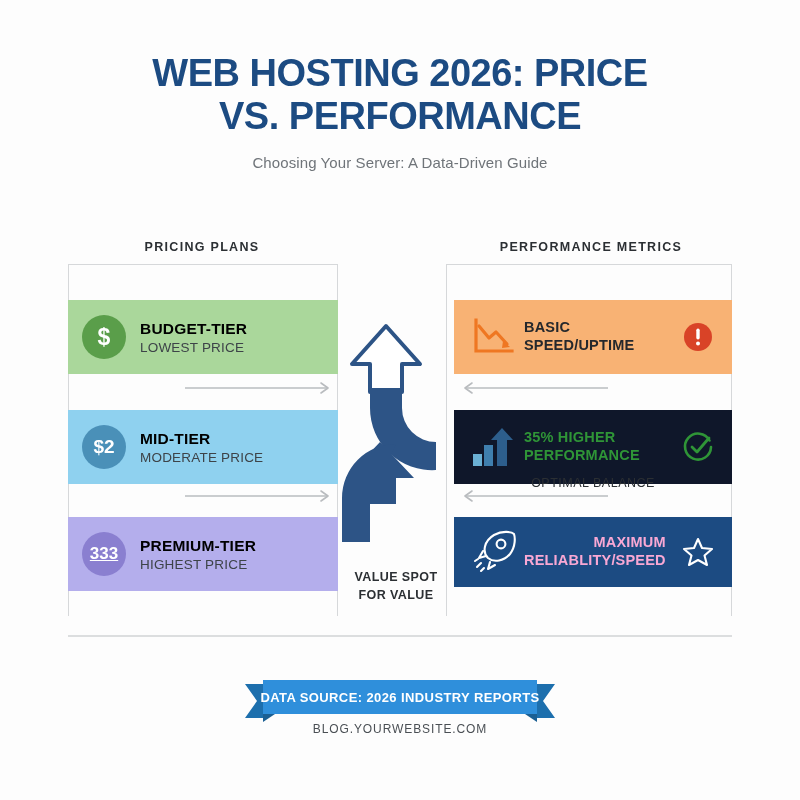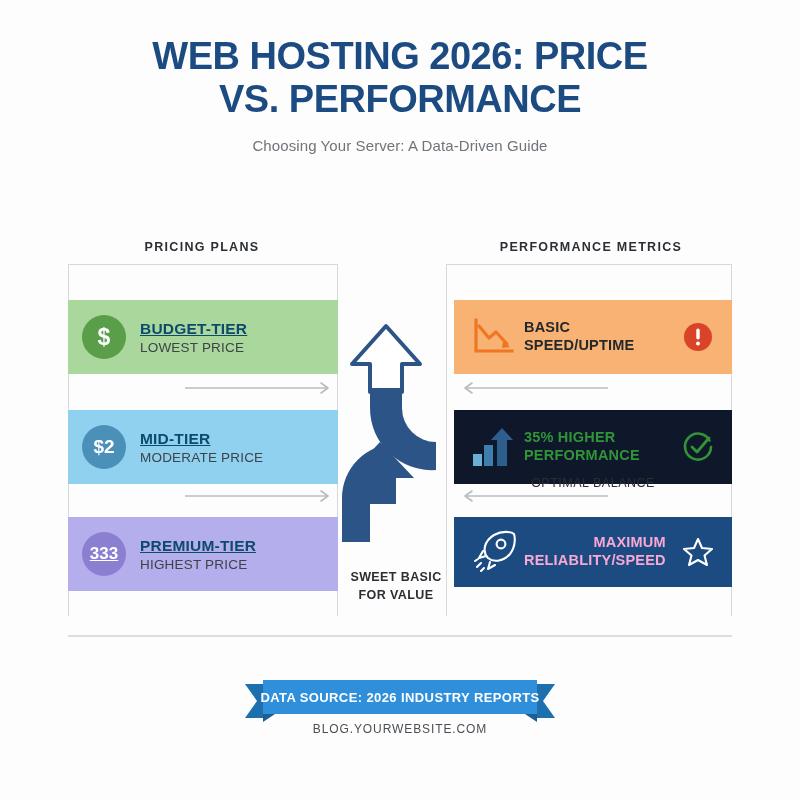--- a/index.html
+++ b/index.html
@@ -5,21 +5,21 @@
   * { margin:0; padding:0; box-sizing:border-box; }
   html, body {
     width:800px; height:800px;
     background:#fdfdfd;
     font-family:"Liberation Sans", sans-serif;
     overflow:hidden;
   }
   .page { position:relative; width:800px; height:800px; }
 
   
-  .header { padding-top:35px; text-align:center; }
+  .header { padding-top:52px; text-align:center; }
   .title {
     font-size:38px; font-weight:bold; color:#1c4b82;
     letter-spacing:-0.5px; line-height:1.12; text-transform:uppercase;
   }
   .subtitle {
     margin-top:17px; font-size:15px; color:#6f7479; letter-spacing:0.1px;
   }
 
   
   .col-heads { position:absolute; top:240px; left:0; width:800px; height:22px; }
@@ -59,21 +59,21 @@
     flex:0 0 auto; width:44px; height:44px; border-radius:50%;
     display:flex; align-items:center; justify-content:center;
     color:#fff; font-weight:bold;
   }
   .badge.green  { background:#5a9e4a; font-size:23px; }
   .badge.blue   { background:#4a90b8; font-size:19px; }
   .badge.purple { background:#8a7fd0; font-size:17px;text-decoration:underline; }
 
   .card-text { margin-left:14px; }
   .card-title {
-    font-size:15.5px; font-weight:bold; color:#0c4a6e; letter-spacing:0.2px;text-decoration:underline;
+    font-size:15.5px; font-weight:bold; color:#000000; letter-spacing:0.2px;
   }
   .card-sub {
     font-size:13.5px; color:#3d4348; letter-spacing:0.2px; margin-top:2px;
   }
 
   
   .r-title {
     font-size:14.5px; font-weight:bold; letter-spacing:0.2px; line-height:1.22;
   }
   .r-icon { flex:0 0 auto; width:52px; display:flex; align-items:center; justify-content:center; }
@@ -265,21 +265,21 @@
       <path d="M30 100 L30 72 L12 72 L46 34 L80 72 L62 72 L62 100 Z" fill="#ffffff" stroke="#2d5486" stroke-width="4" stroke-linejoin="round"></path>
       <path d="M30 96 L62 96 L62 116 A34 34 0 0 0 96 150 L96 150 L96 178 L96 178
                A62 62 0 0 1 30 116 Z" fill="#2d5486"></path>
 
       <path d="M30 210 L30 250 L2 250 L2 250 L2 206 A54 54 0 0 1 56 152 L56 152 L56 152 Z" fill="#2d5486"></path>
       <path d="M24 212 L24 186 L6 186 L40 150 L74 186 L56 186 L56 212 Z" fill="#2d5486"></path>
     </svg>
   </div>
 
   <div class="sweet">
-    <div>SWEET BASIC</div>
+    <div>VALUE SPOT</div>
     <div>FOR VALUE</div>
   </div>
 
   <div class="divider" style="background: rgb(220, 222, 223);"></div>
 
   <div class="ribbon">
     <svg width="310" height="42" viewBox="0 0 310 42" style="position:absolute;left:0;top:0;">
       <polygon points="0,4 24,4 24,38 0,38 12,21" fill="#1d6fad"></polygon>
       <polygon points="310,4 286,4 286,38 310,38 298,21" fill="#1d6fad"></polygon>
       <rect x="18" y="0" width="274" height="34" fill="#2f8fdb"></rect>

